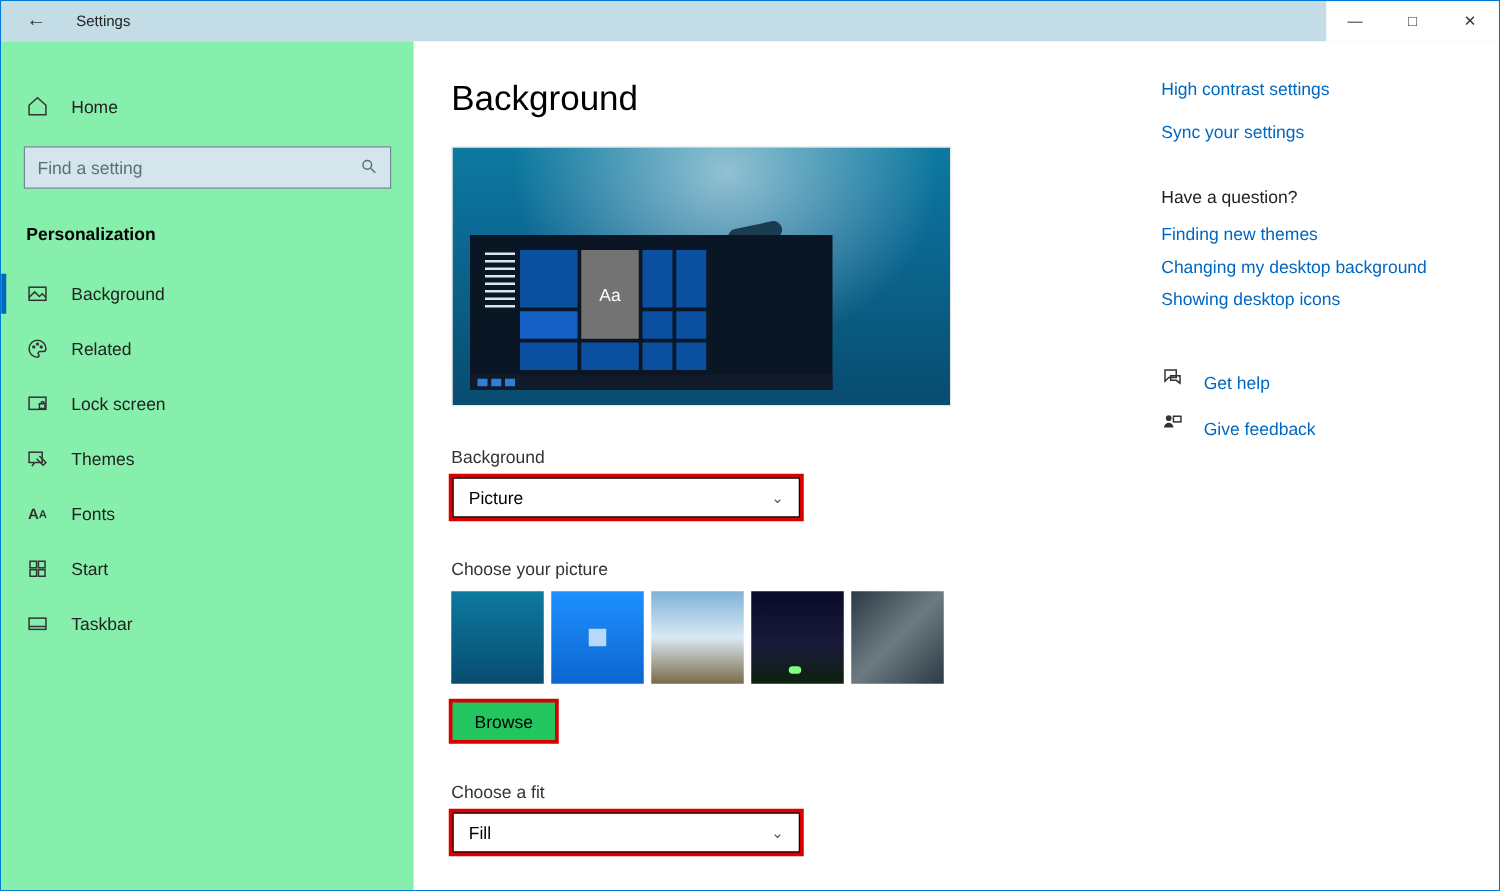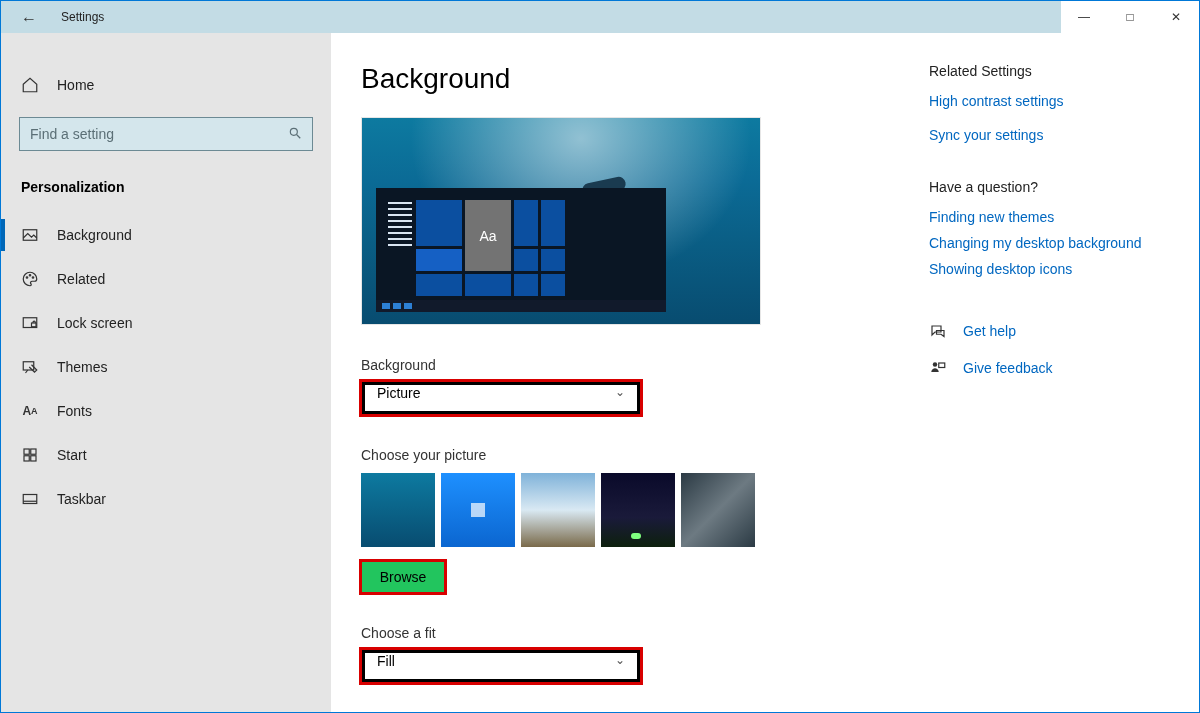--- a/index.html
+++ b/index.html
@@ -5,21 +5,21 @@
   * { box-sizing: border-box; margin: 0; padding: 0; font-family: "Segoe UI", Arial, sans-serif; }
   html, body { width: 1200px; height: 713px; overflow: hidden; background: #fff; }
   .window { width: 1200px; height: 713px; border: 1px solid #0078d7; position: relative; display: flex; flex-direction: column; }
   .titlebar { height: 32px; display: flex; align-items: center; background: #c3dce5; position: relative; }
   .titlebar-left { display: flex; align-items: center; padding-left: 20px; gap: 24px; }
   .back-btn { font-size: 16px; color:#333; cursor: pointer; }
   .title-text { font-size: 12px; color:#222; }
   .win-controls { position: absolute; right: 0; top: 0; height: 32px; display: flex; background:#fff; }
   .win-btn { width: 46px; height: 32px; display: flex; align-items: center; justify-content: center; font-size: 12px; color:#333; cursor: pointer; }
   .body { flex: 1; display: flex; min-height: 0; }
-  .sidebar { width: 330px; background: #e5e5e5; padding-top: 28px; display:flex; flex-direction:column; }
+  .sidebar { width: 330px; background: #86efac; padding-top: 28px; display:flex; flex-direction:column; }
   .home-row, .nav-item { display:flex; align-items:center; gap:18px; height:44px; padding-left:20px; font-size:14px; color:#222; cursor:pointer; }
   .home-row { height:48px; margin-bottom:8px;}
   .searchbox { margin: 0 18px 18px 18px; height:34px; border:1px solid #6c8a94; background:#d4e6ec; display:flex; align-items:center; padding:0 10px; justify-content:space-between; font-size:14px; color:#5b6f76; }
   .category { font-size:14px; font-weight:600; padding:10px 20px 18px 20px; }
   .nav-item.active { position:relative; }
   .nav-item.active::before { content:""; position:absolute; left:0; top:6px; bottom:6px; width:4px; background:#0067b8; }
   .nav-icon { width:18px; height:18px; display:flex; align-items:center; justify-content:center; color:#333; }
   .content { flex:1; background:#fff; display:flex; min-width:0;}
   .main { flex:1; padding:30px 30px 0 30px; overflow:hidden;}
   .page-title { font-size:28px; font-weight:400; margin-bottom:22px; }
@@ -31,39 +31,39 @@
   .tb span{width:8px;height:6px;background:#2d80d6;}
   .startmenu { position:absolute; left:8px; bottom:12px; width:190px; height:104px; display:flex;}
   .sm-left{width:32px;display:flex;flex-direction:column;gap:4px;padding:6px 4px;}
   .sm-left i{height:2px;background:#d9e6f2; display:block;}
   .sm-tiles{flex:1; display:grid; grid-template-columns: 46px 46px 24px 24px; grid-template-rows: 46px 22px 22px; gap:3px; padding:4px 6px 4px 0;}
   .tL{background:#0b4fa0;}
   .tM{background:#1560c4;}
   .tA{grid-column:2; grid-row:1 / span 2; background:#737373; display:flex; align-items:center; justify-content:center; color:#fff; font-size:14px;}
   .tS{background:#0b4fa0;}
   .label { font-size:14px; color:#333; margin-top:32px; }
-  .dropdown { margin-top:8px; width:280px; height:34px; border:4px solid #000000; display:flex; align-items:flex-start; justify-content:space-between; padding:0 12px; font-size:14px; cursor:pointer;}
+  .dropdown { margin-top:8px; width:280px; height:34px; border:2px solid #000000; display:flex; align-items:center; justify-content:space-between; padding:0 12px; font-size:14px; cursor:pointer;}
   .highlight { outline:3px solid #d80000; outline-offset:-1px;}
   .thumbs { display:flex; gap:6px; margin-top:10px;}
   .thumb { width:74px; height:74px; background:#555; cursor:pointer; }
   .thumb.t1{background:linear-gradient(180deg,#0d7aa0,#084c70);}
   .thumb.t2{background:linear-gradient(180deg,#1e90ff,#0b66d0); position:relative;}
   .thumb.t2::after{content:"";position:absolute;left:30px;top:30px;width:14px;height:14px;background:rgba(255,255,255,0.7);}
   .thumb.t3{background:linear-gradient(180deg,#7fb2d9 0%, #d9e9f3 50%, #7a6a4a 100%);}
   .thumb.t4{background:linear-gradient(180deg,#0a0a2a 0%, #1a1a3a 60%, #0d200d 100%); position:relative;}
   .thumb.t4::after{content:"";position:absolute;left:30px;bottom:8px;width:10px;height:6px;background:#7fff7f;border-radius:3px;}
   .thumb.t5{background:linear-gradient(135deg,#2b3a44 0%, #6d7a82 50%, #2b3a44 100%);}
   .browse { margin-top:14px; width:84px; height:32px; background:#22c55e; border:none; font-size:14px; cursor:pointer;}
   .rightcol { width:270px; padding:30px 20px 0 0; font-size:14px;}
   .r-head { font-size:14px; color:#222; margin-bottom:14px;}
   .r-link { color:#0067c0; margin-bottom:18px; cursor:pointer; display:block;}
   .r-sec2 { margin-top:36px;}
   .r-sec3 { margin-top:46px;}
   .r-link.tight{margin-bottom:10px;}
-  .help-row { display:flex; align-items:flex-start; gap:16px; margin-bottom:16px;}
+  .help-row { display:flex; align-items:flex-end; gap:16px; margin-bottom:16px;}
   .help-row .hicon{width:18px; text-align:center; color:#333;}
   .chev { font-size:12px; color:#555;}
 </style>
 </head>
 <body>
 
 <div class="window">
   <div class="titlebar">
     <div class="titlebar-left">
       <span class="back-btn">←</span>
@@ -222,21 +222,20 @@
         <button class="browse highlight">Browse</button>
 
         <div class="label">Choose a fit</div>
         <div class="dropdown highlight">
           <span>Fill</span>
           <span class="chev">⌄</span>
         </div>
       </div>
 
       <div class="rightcol">
-        <div class="r-head">Related Settings</div>
         <a class="r-link">High contrast settings</a>
         <a class="r-link">Sync your settings</a>
 
         <div class="r-sec2">
           <div class="r-head">Have a question?</div>
           <a class="r-link tight">Finding new themes</a>
           <a class="r-link tight">Changing my desktop background</a>
           <a class="r-link tight">Showing desktop icons</a>
         </div>
 

